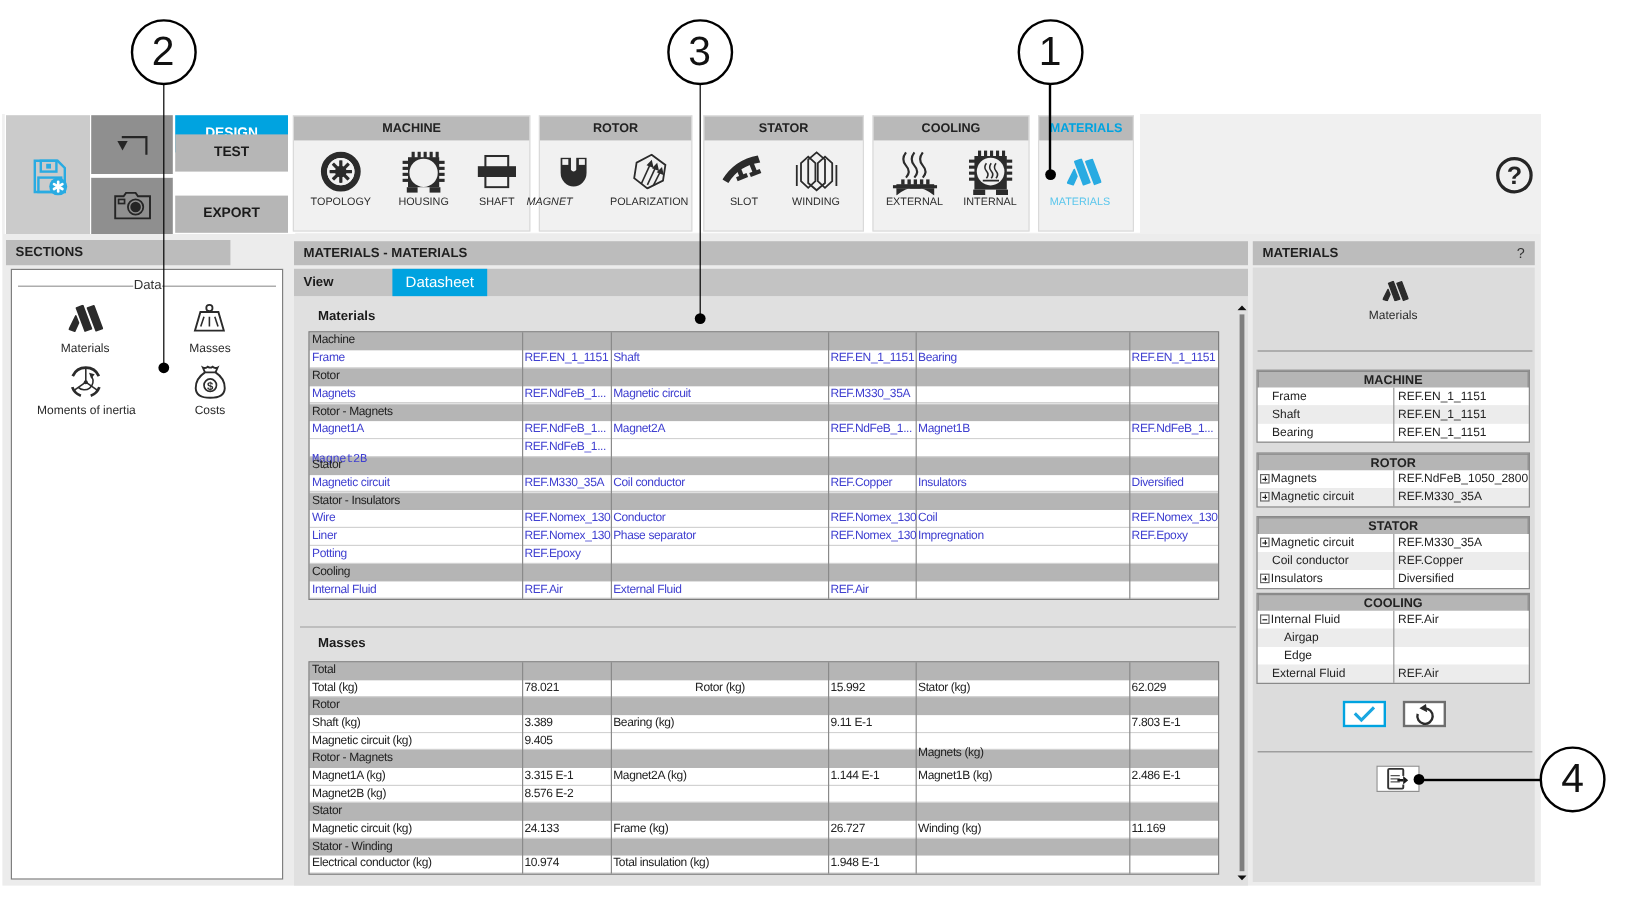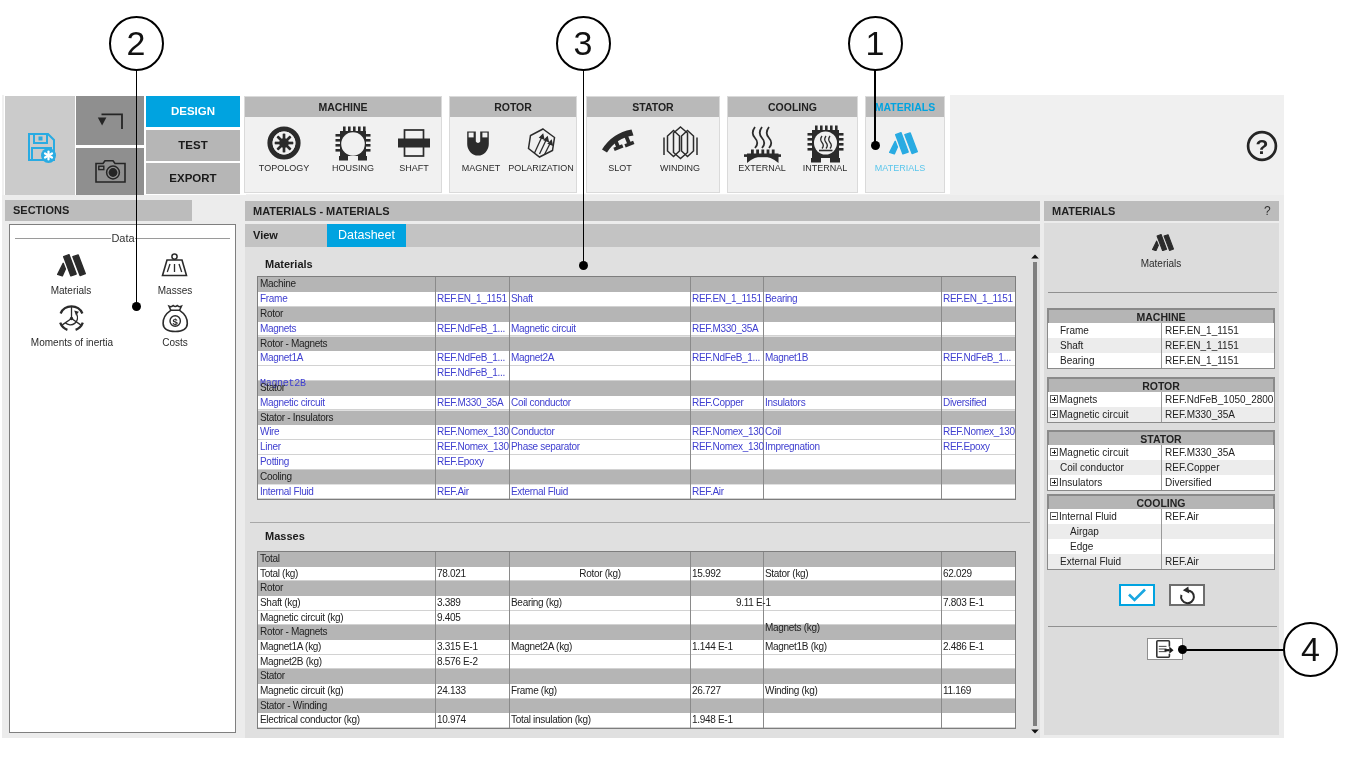--- a/index.html
+++ b/index.html
@@ -29,21 +29,21 @@
 <body>
 <div id="app"></div>
 <div class="abs" style="left:2px; top:95px; width:1282px; height:100px; background:#f0f0f0;"></div>
 <div class="abs" style="left:4px; top:95px; width:242px; height:100px; background:#fff;"></div>
 <div class="abs" style="left:240px; top:95px; width:710px; height:99px; background:#fff;"></div>
 
 <div class="abs btn-save"></div>
 <div class="abs btn-dark" style="left:76px; top:96px; width:68px; height:49px;"></div>
 <div class="abs btn-dark" style="left:76px; top:148px; width:68px; height:47px;"></div>
 <div class="abs tab on" style="top:96px;">DESIGN</div>
-<div class="abs tab" style="top:130px;text-align:center;">TEST</div>
+<div class="abs tab" style="top:112px;text-align:center;">TEST</div>
 <div class="abs tab" style="top:163px;">EXPORT</div>
 
 <div class="abs grp" style="left:244px; width:198px;">
     <div class="grp-h">MACHINE</div>
   </div>
 <div class="abs grp" style="left:449px; width:128px;">
     <div class="grp-h">ROTOR</div>
   </div>
 <div class="abs grp" style="left:586px; width:134px;">
     <div class="grp-h">STATOR</div>
@@ -51,21 +51,21 @@
 <div class="abs grp" style="left:727px; width:131px;">
     <div class="grp-h">COOLING</div>
   </div>
 <div class="abs grp" style="left:865px; width:80px;">
     <div class="grp-h" style="color:#00a3e0;">MATERIALS</div>
   </div>
 
 <div class="icon-lbl" style="left:244px; top:163px; width:80px;">TOPOLOGY</div>
 <div class="icon-lbl" style="left:313px; top:163px; width:80px;">HOUSING</div>
 <div class="icon-lbl" style="left:374px; top:163px; width:80px;">SHAFT</div>
-<div class="icon-lbl" style="left:441px; top:163px; width:80px;">MAGNET</div>
+<div class="icon-lbl" style="left:418px; top:163px; width:80px;font-style:italic;">MAGNET</div>
 <div class="icon-lbl" style="left:501px; top:163px; width:80px;">POLARIZATION</div>
 <div class="icon-lbl" style="left:580px; top:163px; width:80px;">SLOT</div>
 <div class="icon-lbl" style="left:640px; top:163px; width:80px;">WINDING</div>
 <div class="icon-lbl" style="left:722px; top:163px; width:80px;">EXTERNAL</div>
 <div class="icon-lbl" style="left:785px; top:163px; width:80px;">INTERNAL</div>
 <div class="icon-lbl" style="left:860px; top:163px; width:80px; color:#5ac6ec;">MATERIALS</div>
 
 <div class="abs panel-h" style="left:5px; top:200px; width:187px; height:21px; padding-left:8px;">SECTIONS</div>
 <div class="abs" style="left:9px; top:224px; width:227px; height:509px; background:#fff; border:1px solid #7f7f7f;"></div>
 <div class="abs" style="left:15px; top:238px; width:96px; height:1px; background:#9a9a9a;"></div>
@@ -178,21 +178,21 @@
 <div class="cellk" style="left:260px; top:566.67px; width:174px; line-height:14.67px;">Total (kg)</div>
 <div class="cellk" style="left:437px; top:566.67px; width:71px; line-height:14.67px;">78.021</div>
 <div class="cellk" style="left:511px; top:566.67px; width:178px; line-height:14.67px;text-align:center;">Rotor (kg)</div>
 <div class="cellk" style="left:692px; top:566.67px; width:70px; line-height:14.67px;">15.992</div>
 <div class="cellk" style="left:765px; top:566.67px; width:175px; line-height:14.67px;">Stator (kg)</div>
 <div class="cellk" style="left:943px; top:566.67px; width:71px; line-height:14.67px;">62.029</div>
 <div class="cellk" style="left:260px; top:581.33px; line-height:14.67px;">Rotor</div>
 <div class="cellk" style="left:260px; top:596.00px; width:174px; line-height:14.67px;">Shaft (kg)</div>
 <div class="cellk" style="left:437px; top:596.00px; width:71px; line-height:14.67px;">3.389</div>
 <div class="cellk" style="left:511px; top:596.00px; width:208px; line-height:14.67px;">Bearing (kg)</div>
-<div class="cellk" style="left:692px; top:596.00px; width:70px; line-height:14.67px;margin-left:44px;">9.11 E-1</div>
+<div class="cellk" style="left:692px; top:596.00px; width:70px; line-height:14.67px;">9.11 E-1</div>
 <div class="cellk" style="left:765px; top:621px; width:203px; line-height:14.67px;">Magnets (kg)</div>
 <div class="cellk" style="left:943px; top:596.00px; width:71px; line-height:14.67px;">7.803 E-1</div>
 <div class="cellk" style="left:260px; top:610.67px; width:174px; line-height:14.67px;">Magnetic circuit (kg)</div>
 <div class="cellk" style="left:437px; top:610.67px; width:71px; line-height:14.67px;">9.405</div>
 <div class="cellk" style="left:260px; top:625.33px; line-height:14.67px;">Rotor - Magnets</div>
 <div class="cellk" style="left:260px; top:640.00px; width:174px; line-height:14.67px;">Magnet1A (kg)</div>
 <div class="cellk" style="left:437px; top:640.00px; width:71px; line-height:14.67px;">3.315 E-1</div>
 <div class="cellk" style="left:511px; top:640.00px; width:178px; line-height:14.67px;">Magnet2A (kg)</div>
 <div class="cellk" style="left:692px; top:640.00px; width:70px; line-height:14.67px;">1.144 E-1</div>
 <div class="cellk" style="left:765px; top:640.00px; width:175px; line-height:14.67px;">Magnet1B (kg)</div>

